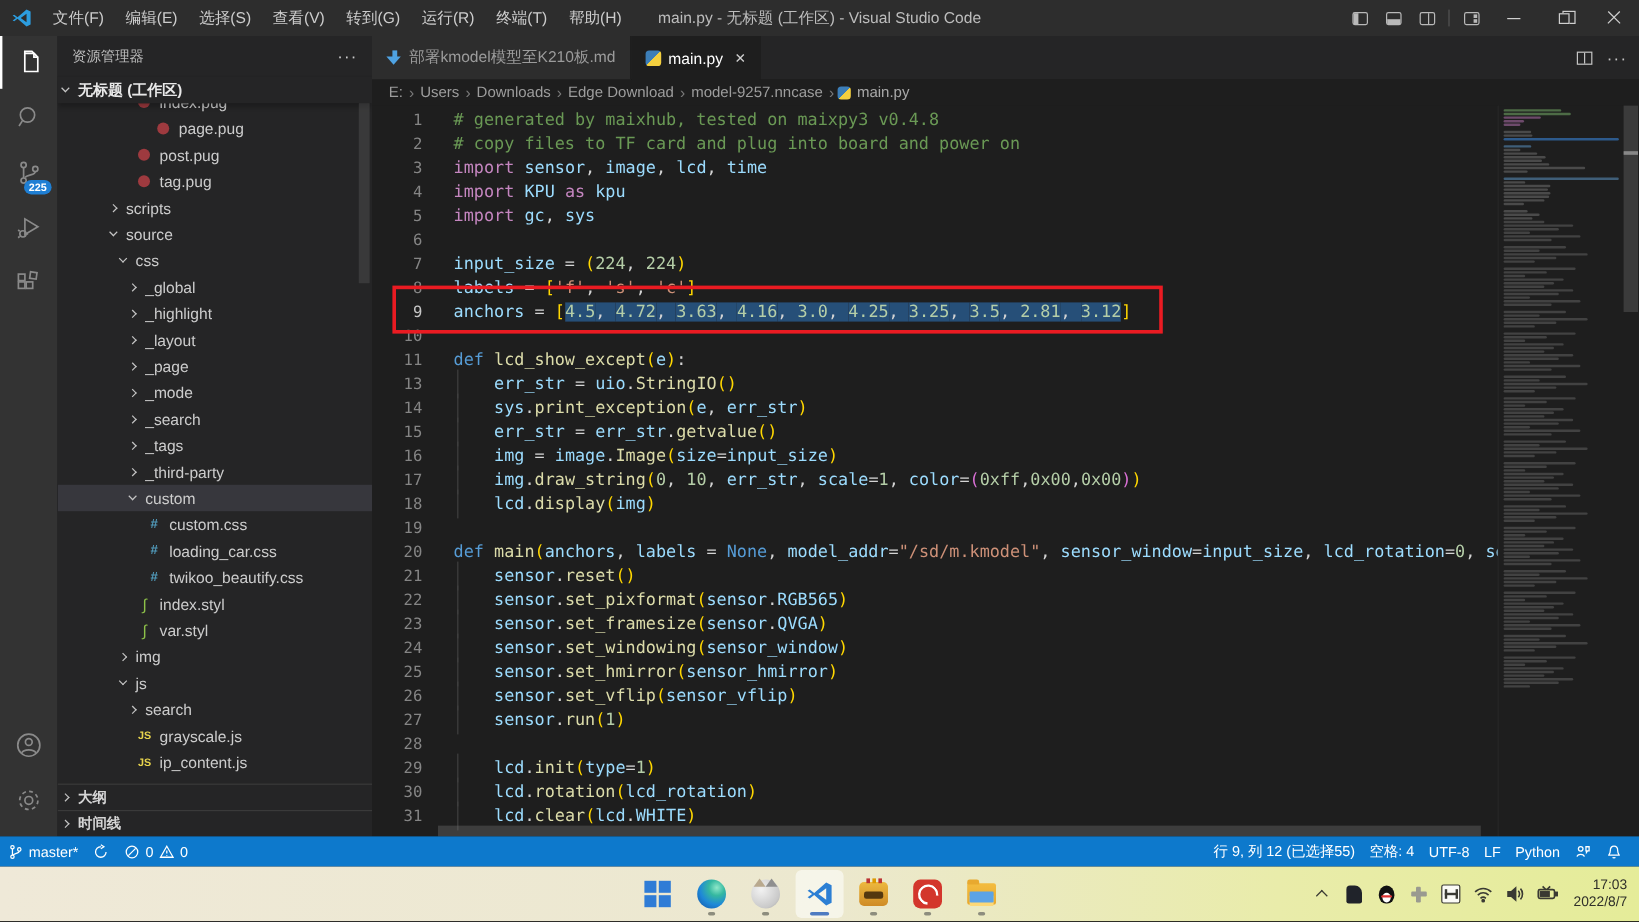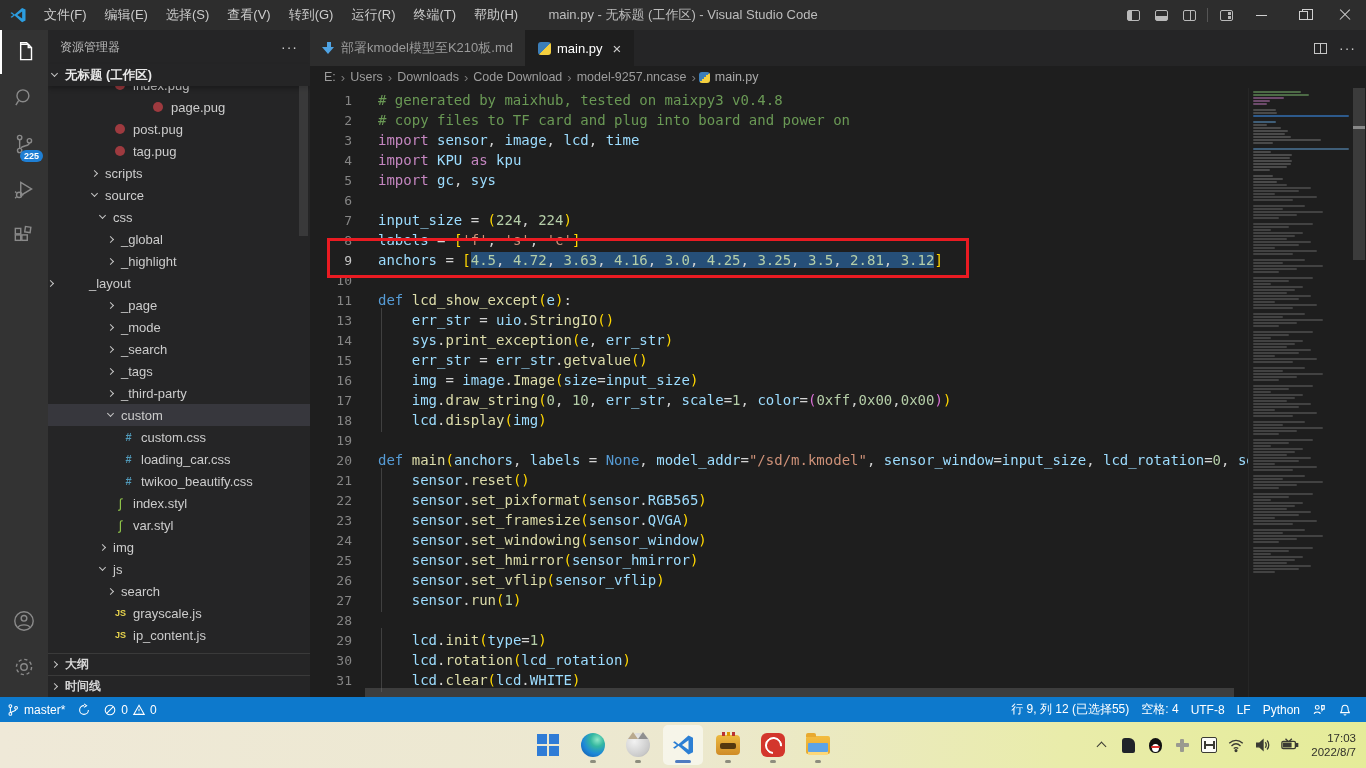--- a/index.html
+++ b/index.html
@@ -275,21 +275,21 @@
       </div>
       <div class="ws-row">
         <span class="chevron down"></span>
         <span>无标题 (工作区)</span>
       </div>
       <div class="tree">
           <div class="tree-row clipped" style="padding-left: 66px;">
             <span class="ficon icon-pug"></span>
             <span>index.pug</span>
           </div>
-          <div class="tree-row" style="padding-left: 104px;">
+          <div class="tree-row" style="padding-left: 82px;">
             <span class="ficon icon-pug"></span>
             <span>page.pug</span>
           </div>
           <div class="tree-row" style="padding-left: 66px;">
             <span class="ficon icon-pug"></span>
             <span>post.pug</span>
           </div>
           <div class="tree-row" style="padding-left: 66px;">
             <span class="ficon icon-pug"></span>
             <span>tag.pug</span>
@@ -307,21 +307,21 @@
             <span>css</span>
           </div>
           <div class="tree-row" style="padding-left: 60px;">
             <span class="chevron right"></span>
             <span>_global</span>
           </div>
           <div class="tree-row" style="padding-left: 60px;">
             <span class="chevron right"></span>
             <span>_highlight</span>
           </div>
-          <div class="tree-row" style=" gap: 28px;">
+          <div class="tree-row" style="padding-left: 60px;">
             <span class="chevron right"></span>
             <span>_layout</span>
           </div>
           <div class="tree-row" style="padding-left: 60px;">
             <span class="chevron right"></span>
             <span>_page</span>
           </div>
           <div class="tree-row" style="padding-left: 60px;">
             <span class="chevron right"></span>
             <span>_mode</span>
@@ -414,21 +414,21 @@
           <span class="more-dots">···</span>
         </div>
       </div>
       <div class="breadcrumb">
           <span class="crumb">E:</span>
           <span class="crumb-sep">›</span>
           <span class="crumb">Users</span>
           <span class="crumb-sep">›</span>
           <span class="crumb">Downloads</span>
           <span class="crumb-sep">›</span>
-          <span class="crumb">Code Download</span>
+          <span class="crumb">Edge Download</span>
           <span class="crumb-sep">›</span>
           <span class="crumb">model-9257.nncase</span>
           <span class="crumb-sep">›</span>
           <span class="crumb-file">
             <span class="tabicon python-icon"></span>
             <span>main.py</span>
           </span>
         </div>
       <div class="code">
           <div class="row">

